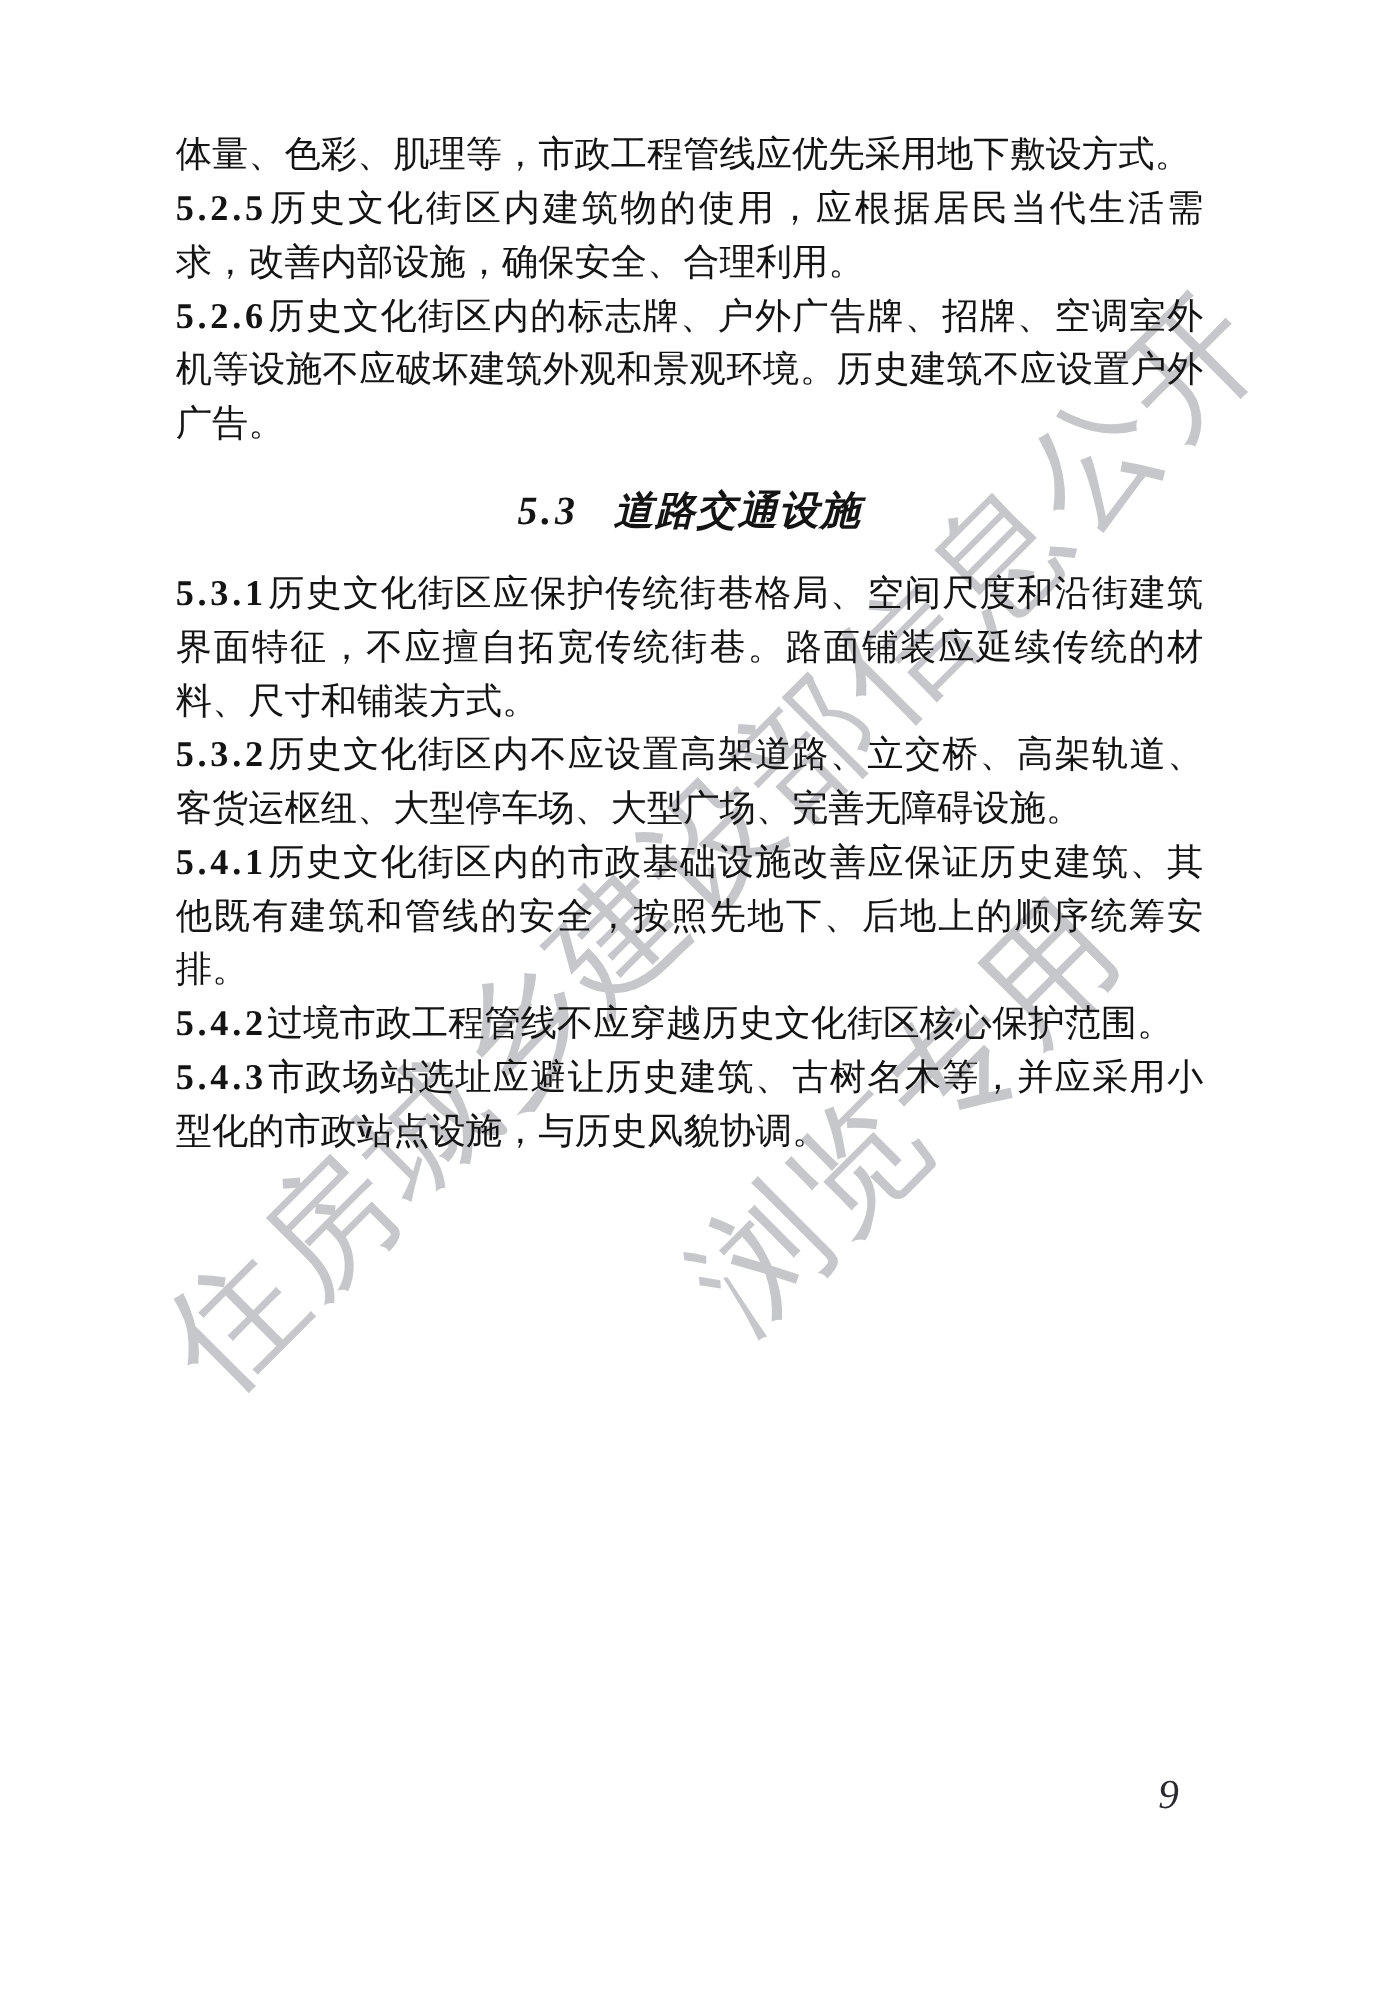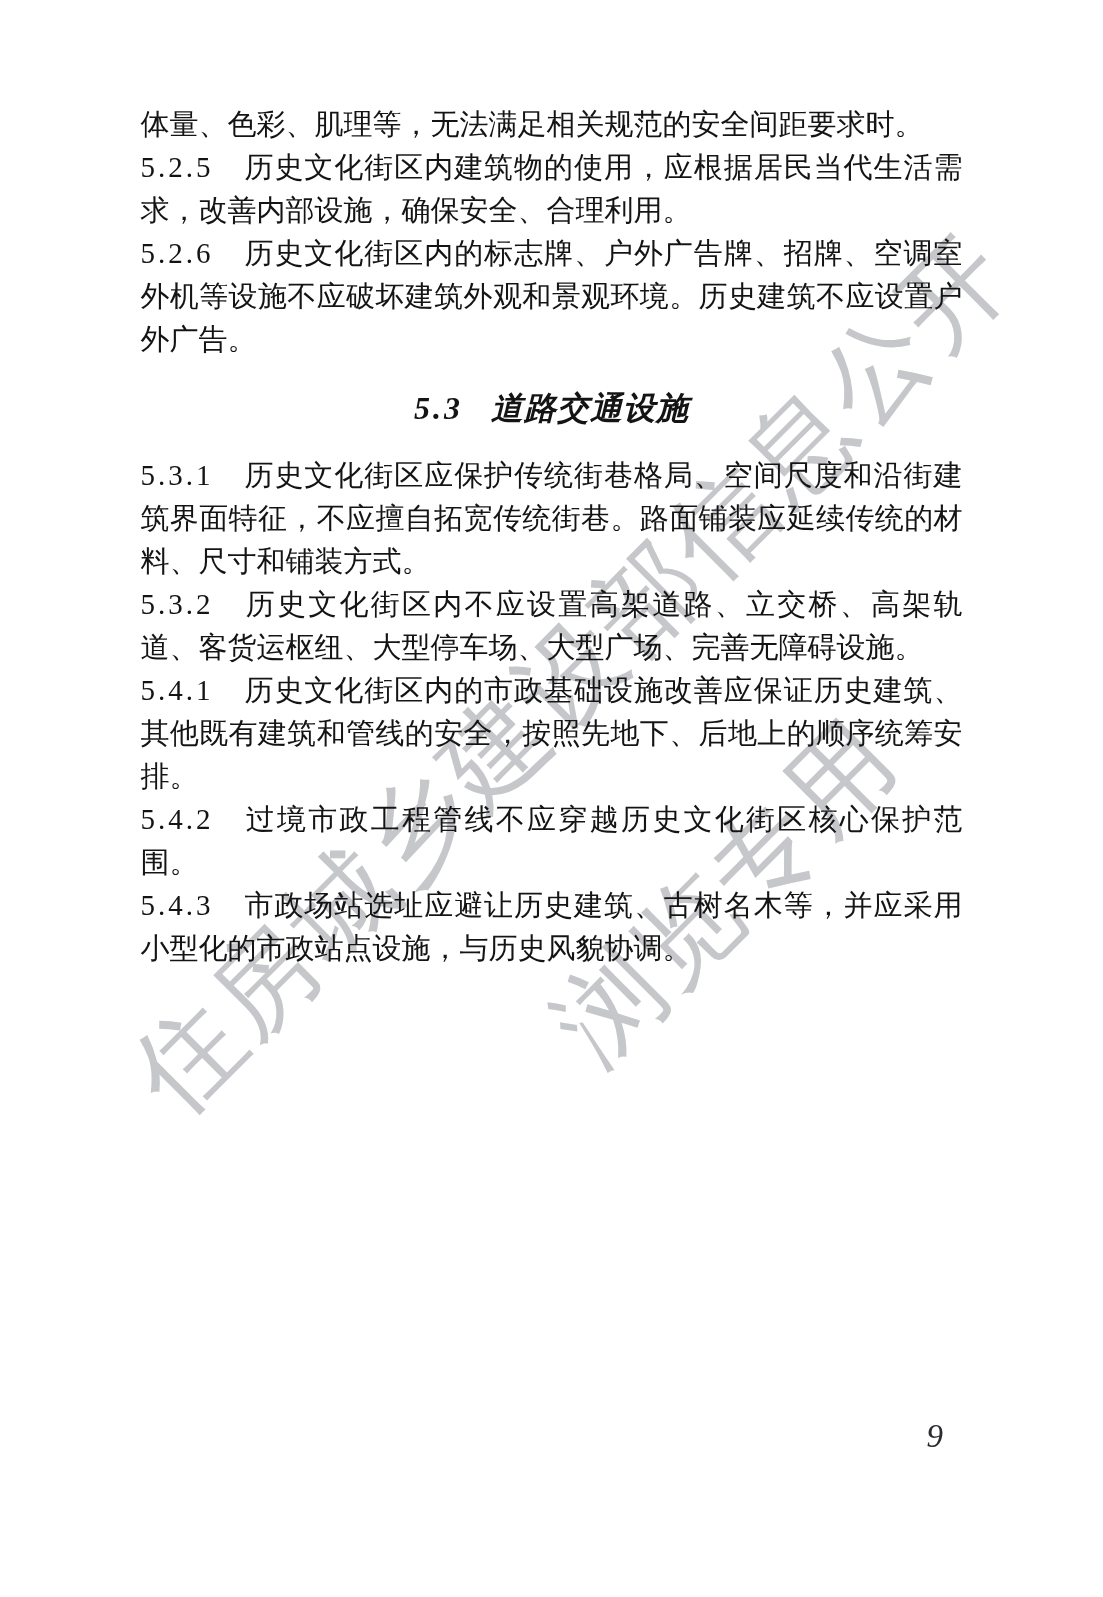--- a/index.html
+++ b/index.html
@@ -35,23 +35,22 @@
     margin: 0 auto;
     padding-top: 103px;
     font-size: 29px;
     line-height: 43px;
     text-align: justify;
     text-justify: inter-character;
     word-break: break-all;
   }
   .para { margin: 0; }
   .clause-num {
-    font-weight: normal;
+    font-weight: bold;
     letter-spacing: 3px;
-    margin-right: 30px;
     font-family: "Liberation Serif", "DejaVu Serif", serif;
   }
   .heading {
     margin: 26px 0 24px 0;
     text-align-last: center;
     font-size: 32px;
     line-height: 43px;
     font-weight: bold;
     font-family: "Liberation Sans", "DejaVu Sans", sans-serif;
     letter-spacing: 1px;
@@ -80,21 +79,21 @@
 
 <div class="page">
 
   <div class="watermark">
     <div class="wm-line wm-line1">住房城乡建设部信息公开</div>
     <div class="wm-line wm-line2">浏览专用</div>
   </div>
 
   <main class="text">
 
-    <p class="para"><span>体量、色彩、肌理等，无法满足相关规范的安全间距要求时。</span></p>
+    <p class="para"><span>体量、色彩、肌理等，市政工程管线应优先采用地下敷设方式。</span></p>
 
     <p class="para"><span class="clause-num">5.2.5</span><span>历史文化街区内建筑物的使用，应根据居民当代生活需求，改善内部设施，确保安全、合理利用。</span></p>
 
     <p class="para"><span class="clause-num">5.2.6</span><span>历史文化街区内的标志牌、户外广告牌、招牌、空调室外机等设施不应破坏建筑外观和景观环境。历史建筑不应设置户外广告。</span></p>
 
     <h2 class="heading"><span class="h-num">5.3</span><span class="h-title">道路交通设施</span></h2>
 
     <p class="para"><span class="clause-num">5.3.1</span><span>历史文化街区应保护传统街巷格局、空间尺度和沿街建筑界面特征，不应擅自拓宽传统街巷。路面铺装应延续传统的材料、尺寸和铺装方式。</span></p>
 
     <p class="para"><span class="clause-num">5.3.2</span><span>历史文化街区内不应设置高架道路、立交桥、高架轨道、客货运枢纽、大型停车场、大型广场、完善无障碍设施。</span></p>

